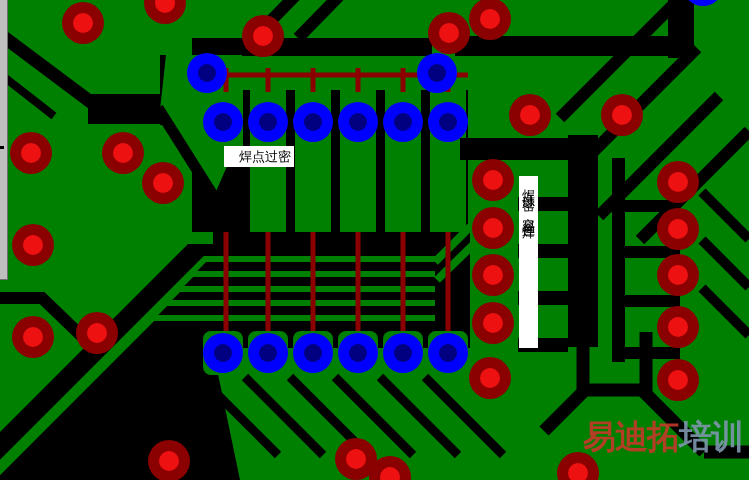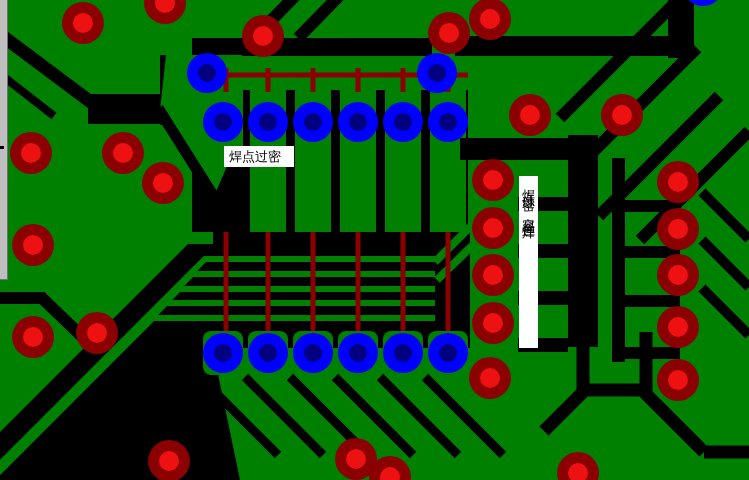--- a/index.html
+++ b/index.html
@@ -4,21 +4,21 @@
 <style>
   html,body{margin:0;padding:0;background:#000;}
   #stage{position:relative;width:749px;height:480px;overflow:hidden;
          font-family:"DejaVu Sans",sans-serif;}
   #stage svg{position:absolute;left:0;top:0;display:block;}
   .overlay{position:absolute;}
   #panel-edge{left:0;top:0;width:7px;height:279px;background:#bfbfbf;
               border-right:1px solid #707070;border-bottom:1px solid #707070;}
   #panel-tick{left:0;top:146px;width:4px;height:3px;background:#000;}
   #label-top{left:224px;top:146px;width:70px;height:21px;background:#fff;color:#000;
-             font-size:13px;line-height:21px;padding-left:5px;box-sizing:border-box;
+             font-size:13px;line-height:21px;padding-left:15px;box-sizing:border-box;
              white-space:nowrap;overflow:hidden;}
   #label-right{left:519px;top:176px;width:19px;height:172px;background:#fff;color:#000;
                font-size:13px;writing-mode:vertical-rl;text-orientation:upright;
                letter-spacing:3px;line-height:19px;padding-top:3px;box-sizing:border-box;
                overflow:hidden;}
   #watermark{left:583px;top:420px;width:166px;opacity:.9;white-space:nowrap;}
   #watermark .l1{font-size:33px;font-weight:bold;letter-spacing:-1px;line-height:1.05;}
   #watermark .brand-red{color:#c5392b;}
   #watermark .brand-blue{color:#7e96ad;}
   #watermark .l2{font-size:17px;font-weight:bold;letter-spacing:.5px;color:#8f4b43;line-height:1.1;}
@@ -316,15 +316,16 @@
       </g>
 </svg>
 
 <div id="panel-edge" class="overlay"></div>
 <div id="panel-tick" class="overlay"></div>
 
 <div id="label-top" class="overlay">焊点过密</div>
 <div id="label-right" class="overlay">焊点过密，容易连焊.</div>
 
 <div id="watermark" class="overlay">
+  <div class="l1"><span class="brand-red">易迪拓</span><span class="brand-blue">培训</span></div>
 </div>
 
 </div>
 
 </body></html>

